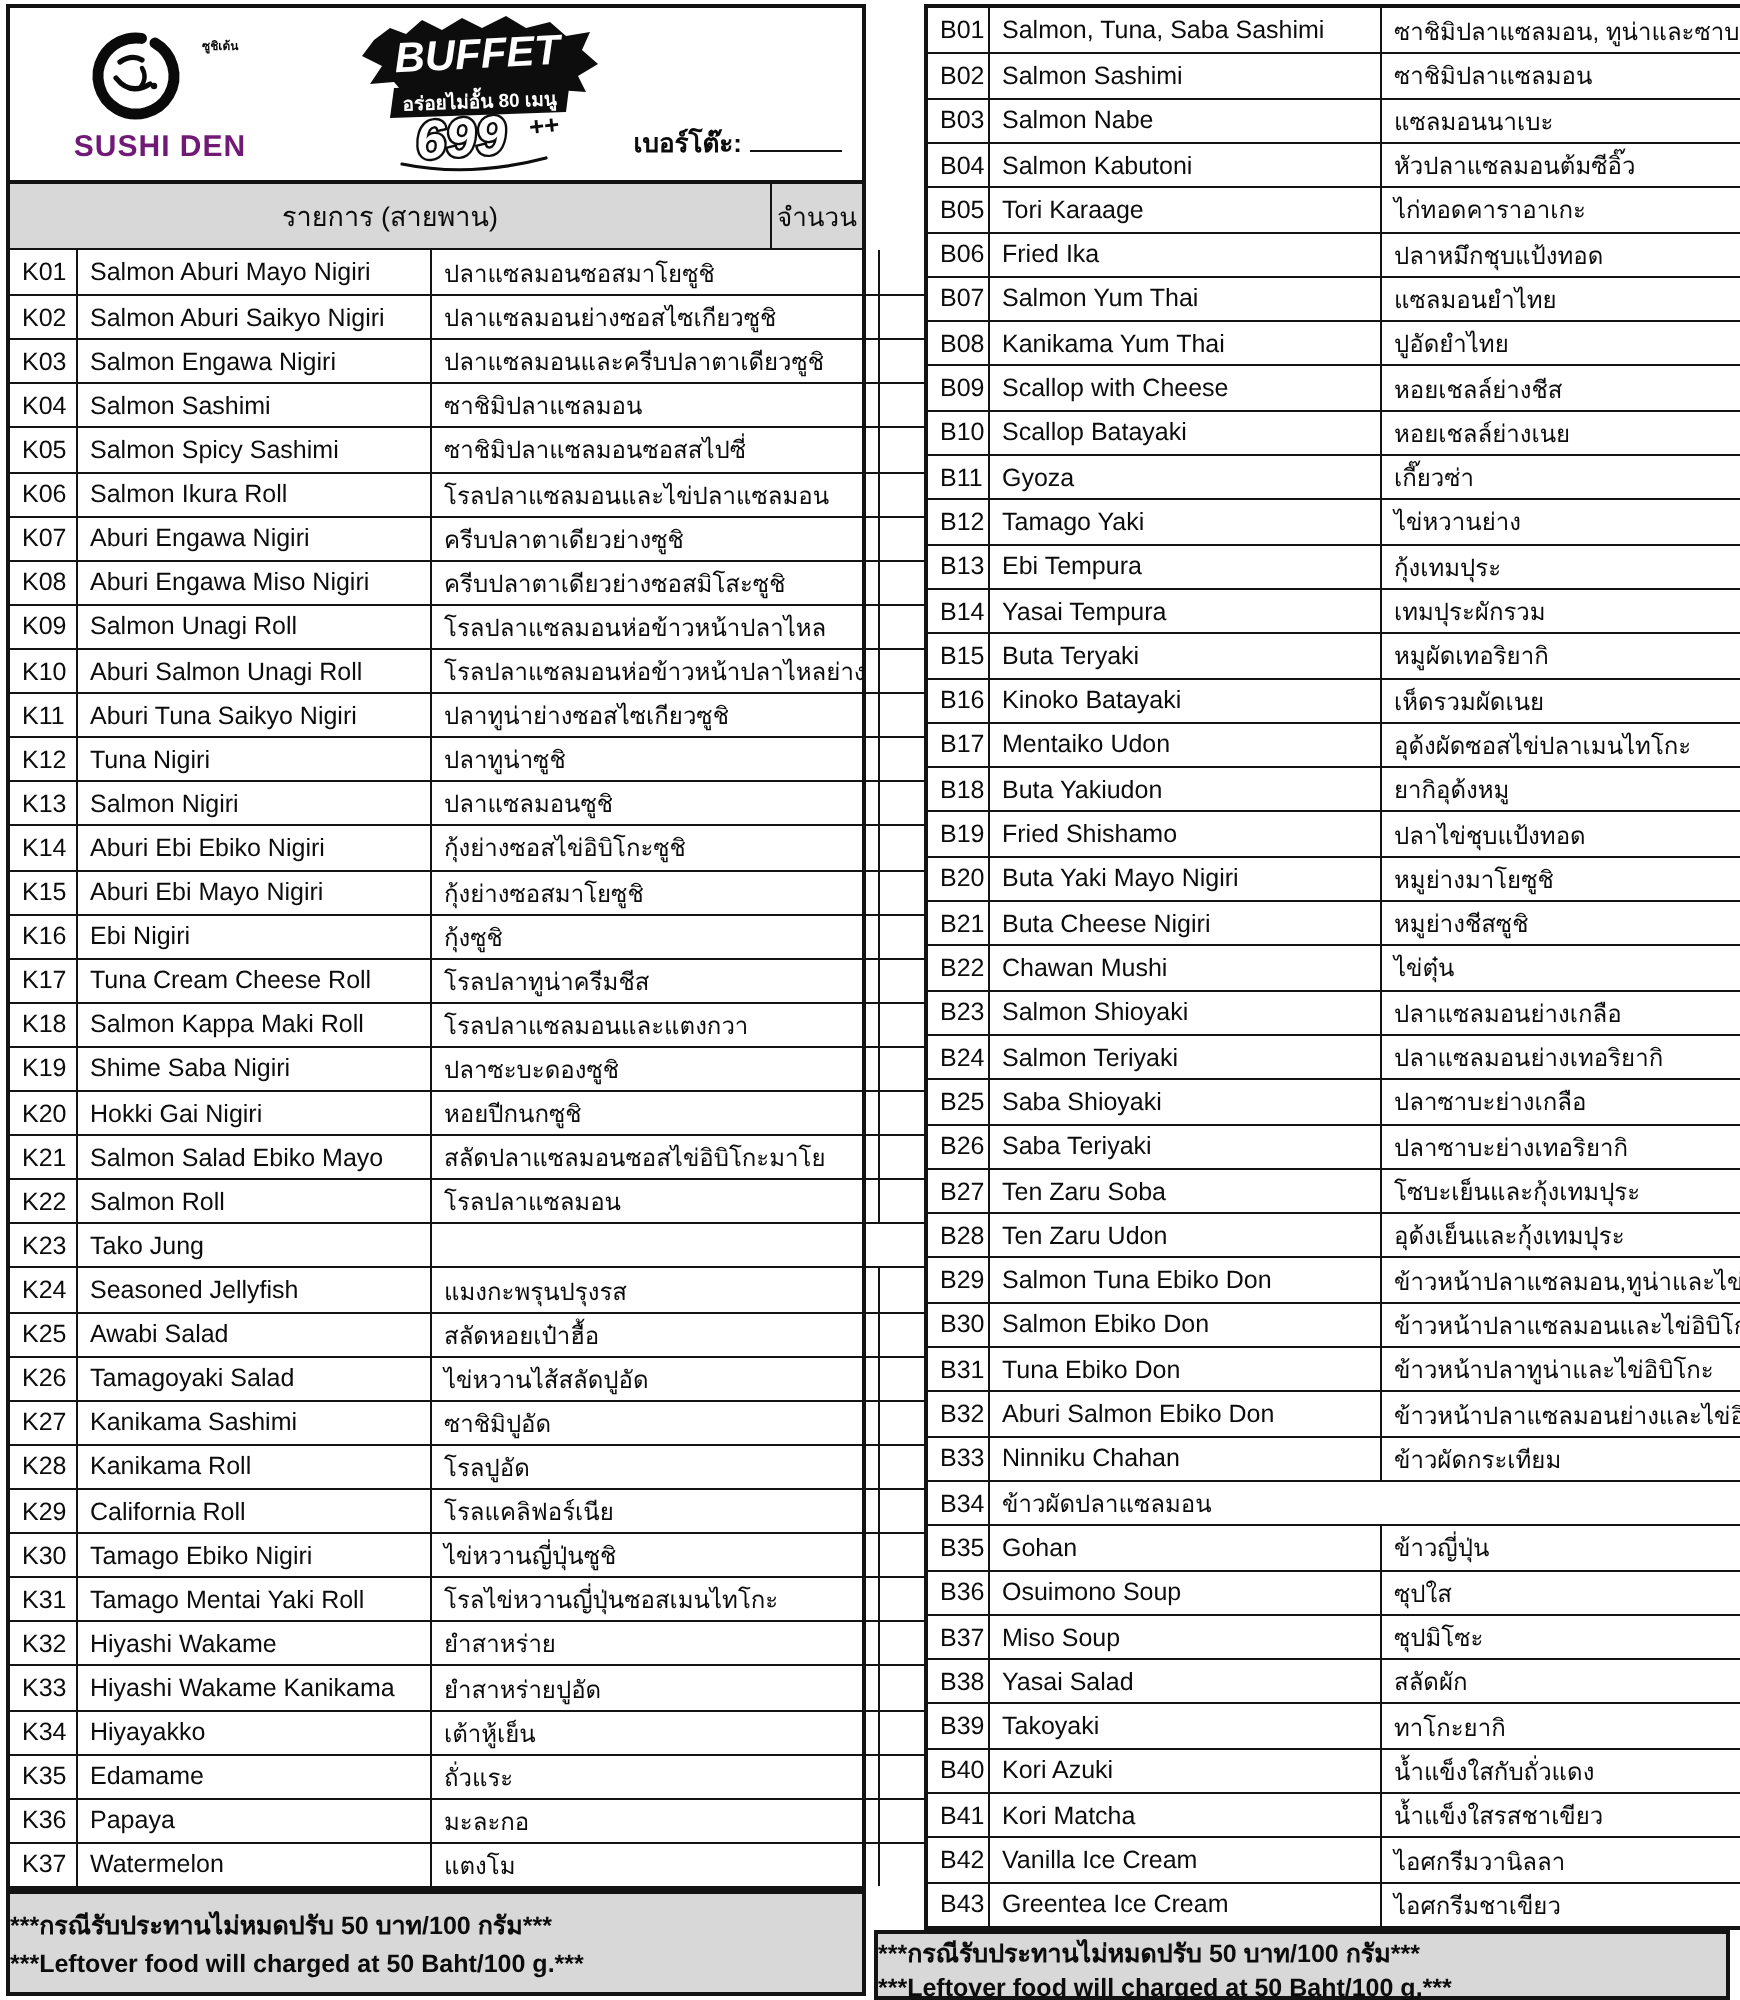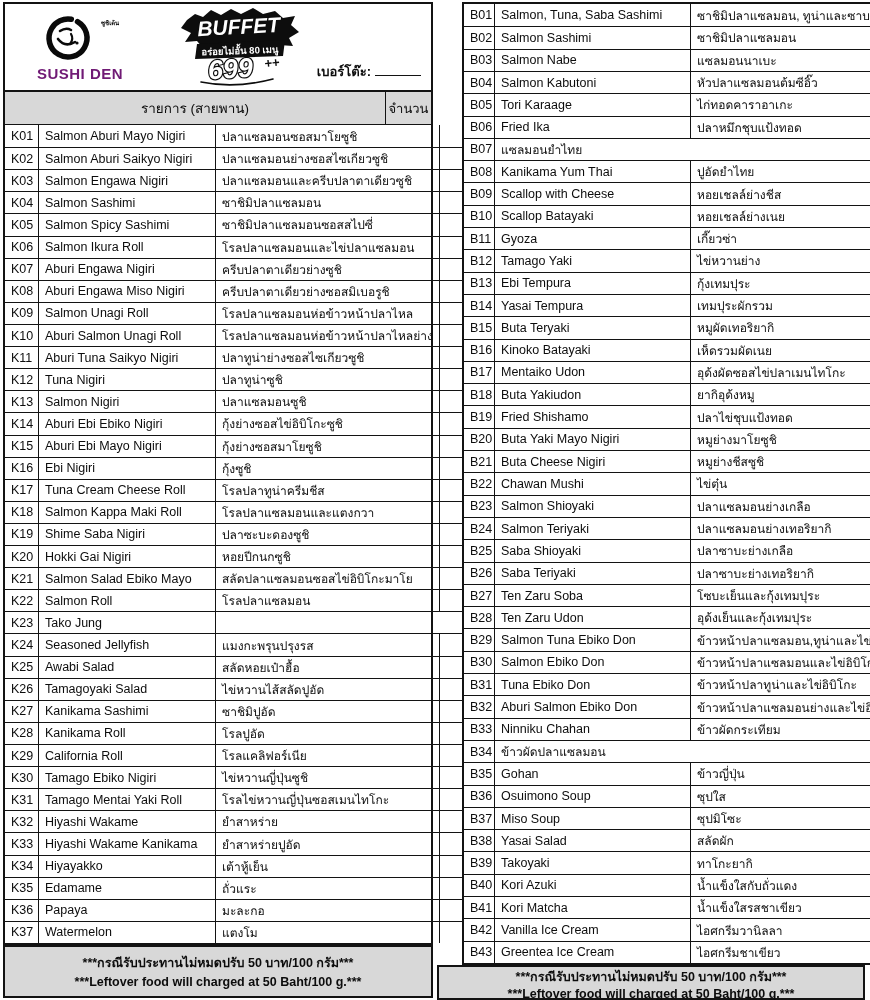--- a/index.html
+++ b/index.html
@@ -42,21 +42,21 @@
   .cell.name { font-size:12.5px; font-weight:500; }
   .cell.thai { font-size:12px; font-weight:400; flex:1; }
   .menu-table.left  .cell.code { width:34px; }
   .menu-table.left  .cell.name { width:177px; }
   .menu-table.left  .cell.qty  { width:45px; }
   .menu-table.right .cell.code { width:31px; }
   .menu-table.right .cell.name { width:196px; }
 
   
   .footer-band { position:absolute; background:#d8d8d8; border:2px solid #131313;
-    text-align:center; font-weight:700; color:#0c0c0c; }
+    text-align:left; font-weight:700; color:#0c0c0c; }
   .footer-band.left  { left:3px;   top:945px; width:430px; height:53px; padding-top:7px; }
   .footer-band.right { left:437px; top:965px; width:428px; height:35px; padding-top:2px; }
   .footer-line { font-size:12.5px; line-height:19px; }
   .footer-band.right .footer-line { line-height:17px; }
 </style>
 </head>
 <body>
 
 <div class="sheet">
 
@@ -134,21 +134,21 @@
         </div>
         <div class="trow">
           <div class="cell code">K07</div>
           <div class="cell name">Aburi Engawa Nigiri</div>
           <div class="cell thai">ครีบปลาตาเดียวย่างซูชิ</div>
           <div class="cell qty"></div>
         </div>
         <div class="trow">
           <div class="cell code">K08</div>
           <div class="cell name">Aburi Engawa Miso Nigiri</div>
-          <div class="cell thai">ครีบปลาตาเดียวย่างซอสมิเบอรูชิ</div>
+          <div class="cell thai">ครีบปลาตาเดียวย่างซอสมิโสะซูชิ</div>
           <div class="cell qty"></div>
         </div>
         <div class="trow">
           <div class="cell code">K09</div>
           <div class="cell name">Salmon Unagi Roll</div>
           <div class="cell thai">โรลปลาแซลมอนห่อข้าวหน้าปลาไหล</div>
           <div class="cell qty"></div>
         </div>
         <div class="trow">
           <div class="cell code">K10</div>
@@ -351,20 +351,21 @@
           <div class="cell name">Tori Karaage</div>
           <div class="cell thai">ไก่ทอดคาราอาเกะ</div>
         </div>
         <div class="trow">
           <div class="cell code">B06</div>
           <div class="cell name">Fried Ika</div>
           <div class="cell thai">ปลาหมึกชุบแป้งทอด</div>
         </div>
         <div class="trow">
           <div class="cell code">B07</div>
+          <div class="cell name">Salmon Yum Thai</div>
           <div class="cell thai">แซลมอนยำไทย</div>
         </div>
         <div class="trow">
           <div class="cell code">B08</div>
           <div class="cell name">Kanikama Yum Thai</div>
           <div class="cell thai">ปูอัดยำไทย</div>
         </div>
         <div class="trow">
           <div class="cell code">B09</div>
           <div class="cell name">Scallop with Cheese</div>

